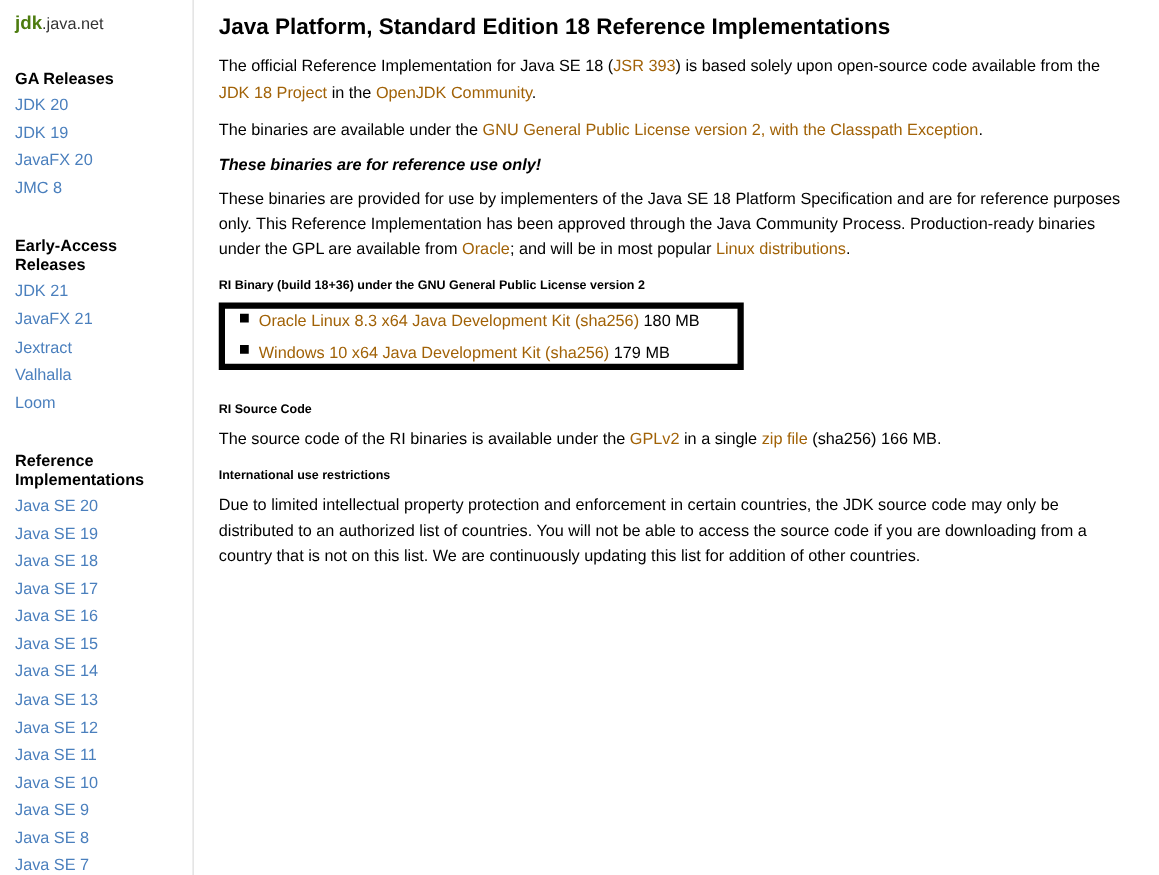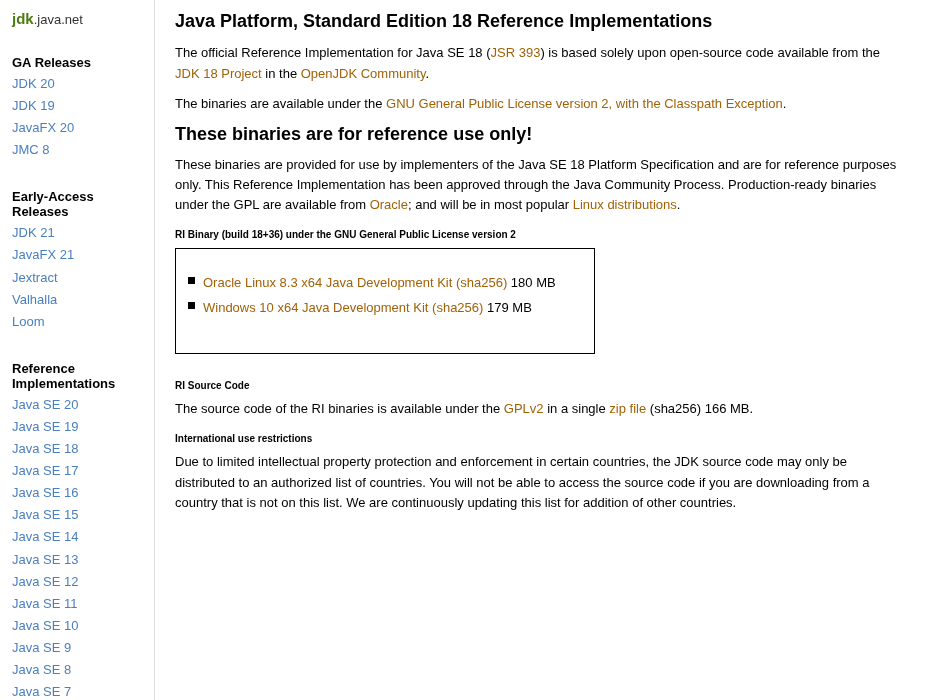--- a/index.html
+++ b/index.html
@@ -64,46 +64,47 @@
       line-height: 1.55;
       color: #000;
       font-size: 13px;
     }
     a.inline-link {
       color: #a16207;
       text-decoration: none;
     }
     .bold-notice {
       font-weight: bold;
+      font-style: italic;
       margin-bottom: 10px;
-      font-size: 18px;
+      font-size: 13px;
     }
     .section-heading {
       font-weight: bold;
       font-size: 10px;
       margin-top: 14px;
       margin-bottom: 8px;
       color: #000;
     }
     
     .download-box {
-      border: 1px solid #000000;
-      padding: 24px 12px;
+      border: 5px solid #000000;
+      padding: 0 12px;
       margin-bottom: 12px;
       display: inline-block;
       min-width: 420px;
     }
     .download-item {
       display: flex;
       align-items: flex-start;
       margin-bottom: 5px;
       line-height: 1.5;
       font-size: 13px;
     }
-    .download-item:last-child { margin-bottom: 12px; }
+    .download-item:last-child { margin-bottom: 0; }
     .bullet-square {
       display: inline-block;
       width: 7px;
       height: 7px;
       background: #000;
       margin-right: 8px;
       margin-top: 4px;
       flex-shrink: 0;
     }
   </style>

